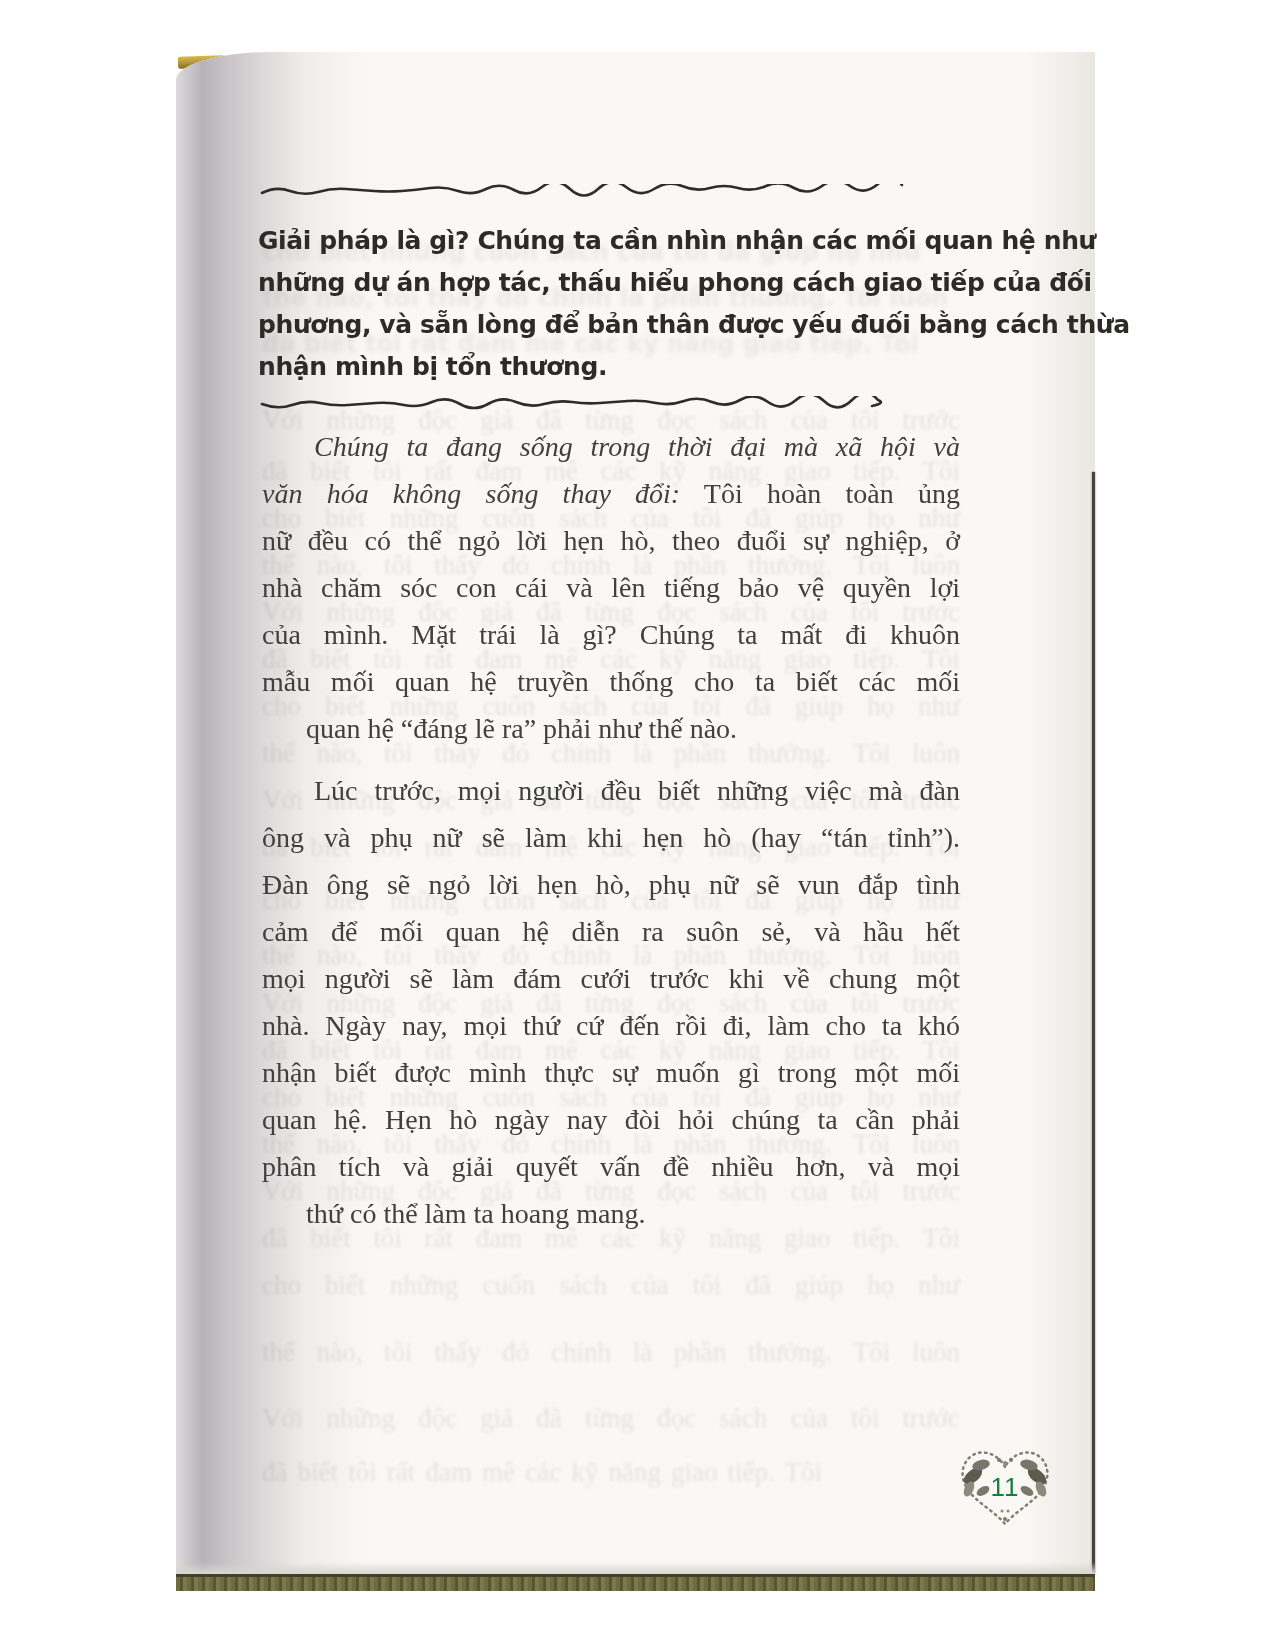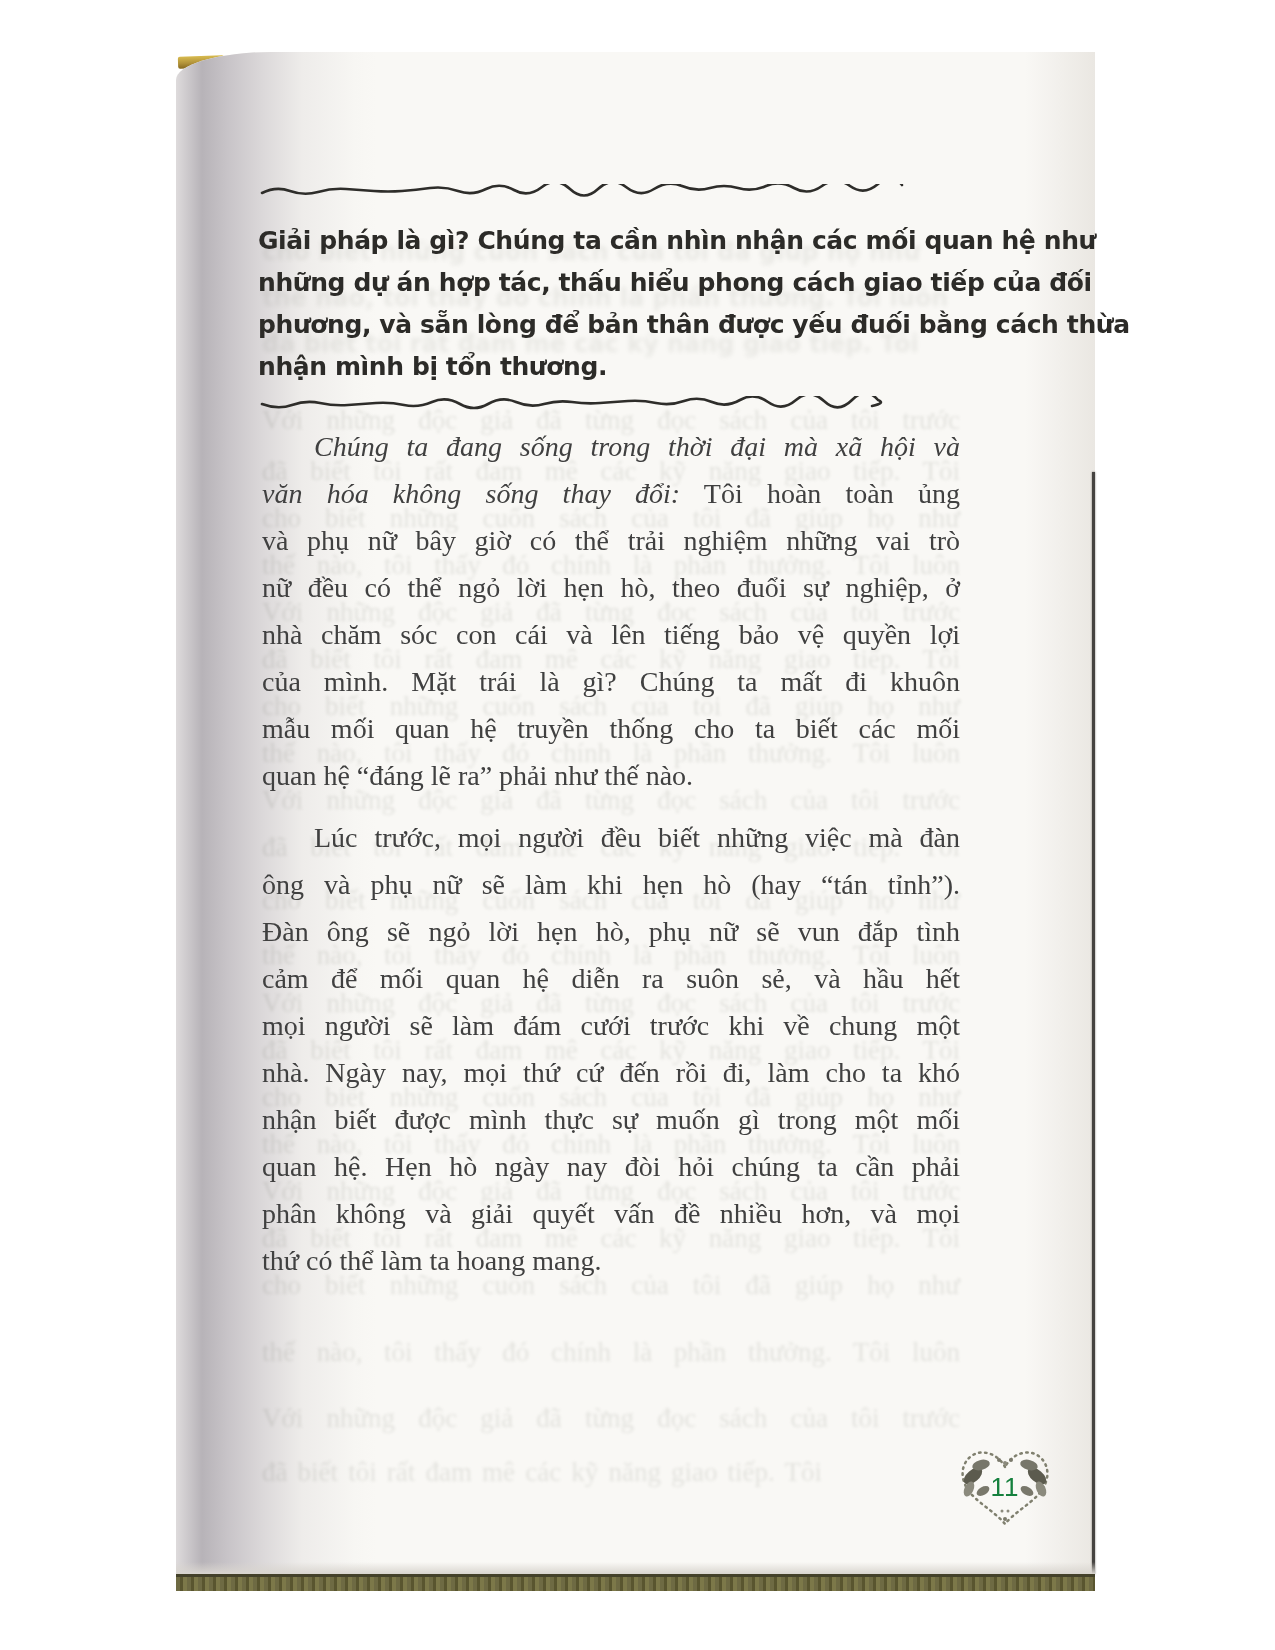--- a/index.html
+++ b/index.html
@@ -36,21 +36,21 @@
   .qlines{margin-top:22px;}
   .qline{height:42px;line-height:42px;white-space:nowrap;
     font-family:"DejaVu Sans","Liberation Sans",sans-serif;font-weight:700;
     font-size:25px;letter-spacing:-0.4px;color:#2c2b28;}
   .wavy.bottom{margin-top:8px;}
 
   
   .body-text{position:absolute;left:262px;top:423px;width:698px;z-index:5;}
   .bline{height:47px;line-height:47px;text-align:justify;text-align-last:justify;
     font-size:28px;color:#404040;}
-  .bline.last{text-align-last:left;}
+  .bline.last{text-align-last:left;margin-left:44px;}
   .bline.first{text-indent:52px;}
   .it{font-style:italic;}
   .para2{margin-top:15px;}
 
   
   .bleed{position:absolute;left:262px;width:698px;height:40px;line-height:40px;z-index:4;
     font-size:27px;color:#5f6355;opacity:0.14;filter:blur(1.6px);
     text-align:justify;text-align-last:justify;pointer-events:none;}
   .bleed.qstyle{font-family:"DejaVu Sans","Liberation Sans",sans-serif;font-weight:700;
     font-size:24px;opacity:0.10;filter:blur(2px);text-align-last:left;}
@@ -116,37 +116,36 @@
     </div>
     <svg class="wavy bottom" width="712" height="16" viewBox="0 0 712 16">
       <path d="M4,8 q16,6 30,1 t28,-2 t28,2 t28,-2 t28,2 t28,-3 t28,2 t28,0 t28,-2 t28,2 t28,-2 t28,1 t28,-2 t28,2 t28,-2 t28,1 t28,-2 t28,2 t28,-2 t28,1 t28,-1 t26,0 q8,3 -6,6" fill="none" stroke="#2e2d2a" stroke-width="2.6" stroke-linecap="round"></path>
     </svg>
   </div>
 
   <div class="body-text">
     <div class="para">
       <div class="bline first"><span class="it">Chúng ta đang sống trong thời đại mà xã hội và</span></div>
       <div class="bline"><span class="it">văn hóa không sống thay đổi:</span> <span>Tôi hoàn toàn ủng</span></div>
-      <div class="bline">và phụ nữ bây giờ có thể trải nghiệm những vai trò</div>
       <div class="bline">nữ đều có thể ngỏ lời hẹn hò, theo đuổi sự nghiệp, ở</div>
       <div class="bline">nhà chăm sóc con cái và lên tiếng bảo vệ quyền lợi</div>
       <div class="bline">của mình. Mặt trái là gì? Chúng ta mất đi khuôn</div>
       <div class="bline">mẫu mối quan hệ truyền thống cho ta biết các mối</div>
       <div class="bline last">quan hệ “đáng lẽ ra” phải như thế nào.</div>
     </div>
     <div class="para para2">
       <div class="bline first">Lúc trước, mọi người đều biết những việc mà đàn</div>
       <div class="bline">ông và phụ nữ sẽ làm khi hẹn hò (hay “tán tỉnh”).</div>
       <div class="bline">Đàn ông sẽ ngỏ lời hẹn hò, phụ nữ sẽ vun đắp tình</div>
       <div class="bline">cảm để mối quan hệ diễn ra suôn sẻ, và hầu hết</div>
       <div class="bline">mọi người sẽ làm đám cưới trước khi về chung một</div>
       <div class="bline">nhà. Ngày nay, mọi thứ cứ đến rồi đi, làm cho ta khó</div>
       <div class="bline">nhận biết được mình thực sự muốn gì trong một mối</div>
       <div class="bline">quan hệ. Hẹn hò ngày nay đòi hỏi chúng ta cần phải</div>
-      <div class="bline">phân không và giải quyết vấn đề nhiều hơn, và mọi</div>
+      <div class="bline">phân tích và giải quyết vấn đề nhiều hơn, và mọi</div>
       <div class="bline last">thứ có thể làm ta hoang mang.</div>
     </div>
   </div>
 
   <div class="footer-deco">
     <svg width="106" height="86" viewBox="0 0 106 86">
       <path d="M53,21 C45,6 27,2 17,12 C7,22 9,38 21,50 C31,60 45,68 53,78 C61,68 75,60 85,50 C97,38 99,22 89,12 C79,2 61,6 53,21 Z" fill="none" stroke="#80806f" stroke-width="2.5" stroke-dasharray="1.5 4.5" stroke-linecap="round"></path>
       <ellipse cx="21" cy="30" rx="11" ry="6" transform="rotate(-40 21 30)" fill="#5c5b4e"></ellipse>
       <ellipse cx="29" cy="19" rx="9" ry="5" transform="rotate(-15 29 19)" fill="#77766a"></ellipse>
       <ellipse cx="17" cy="43" rx="8" ry="4.5" transform="rotate(-65 17 43)" fill="#8b8a7d"></ellipse>

